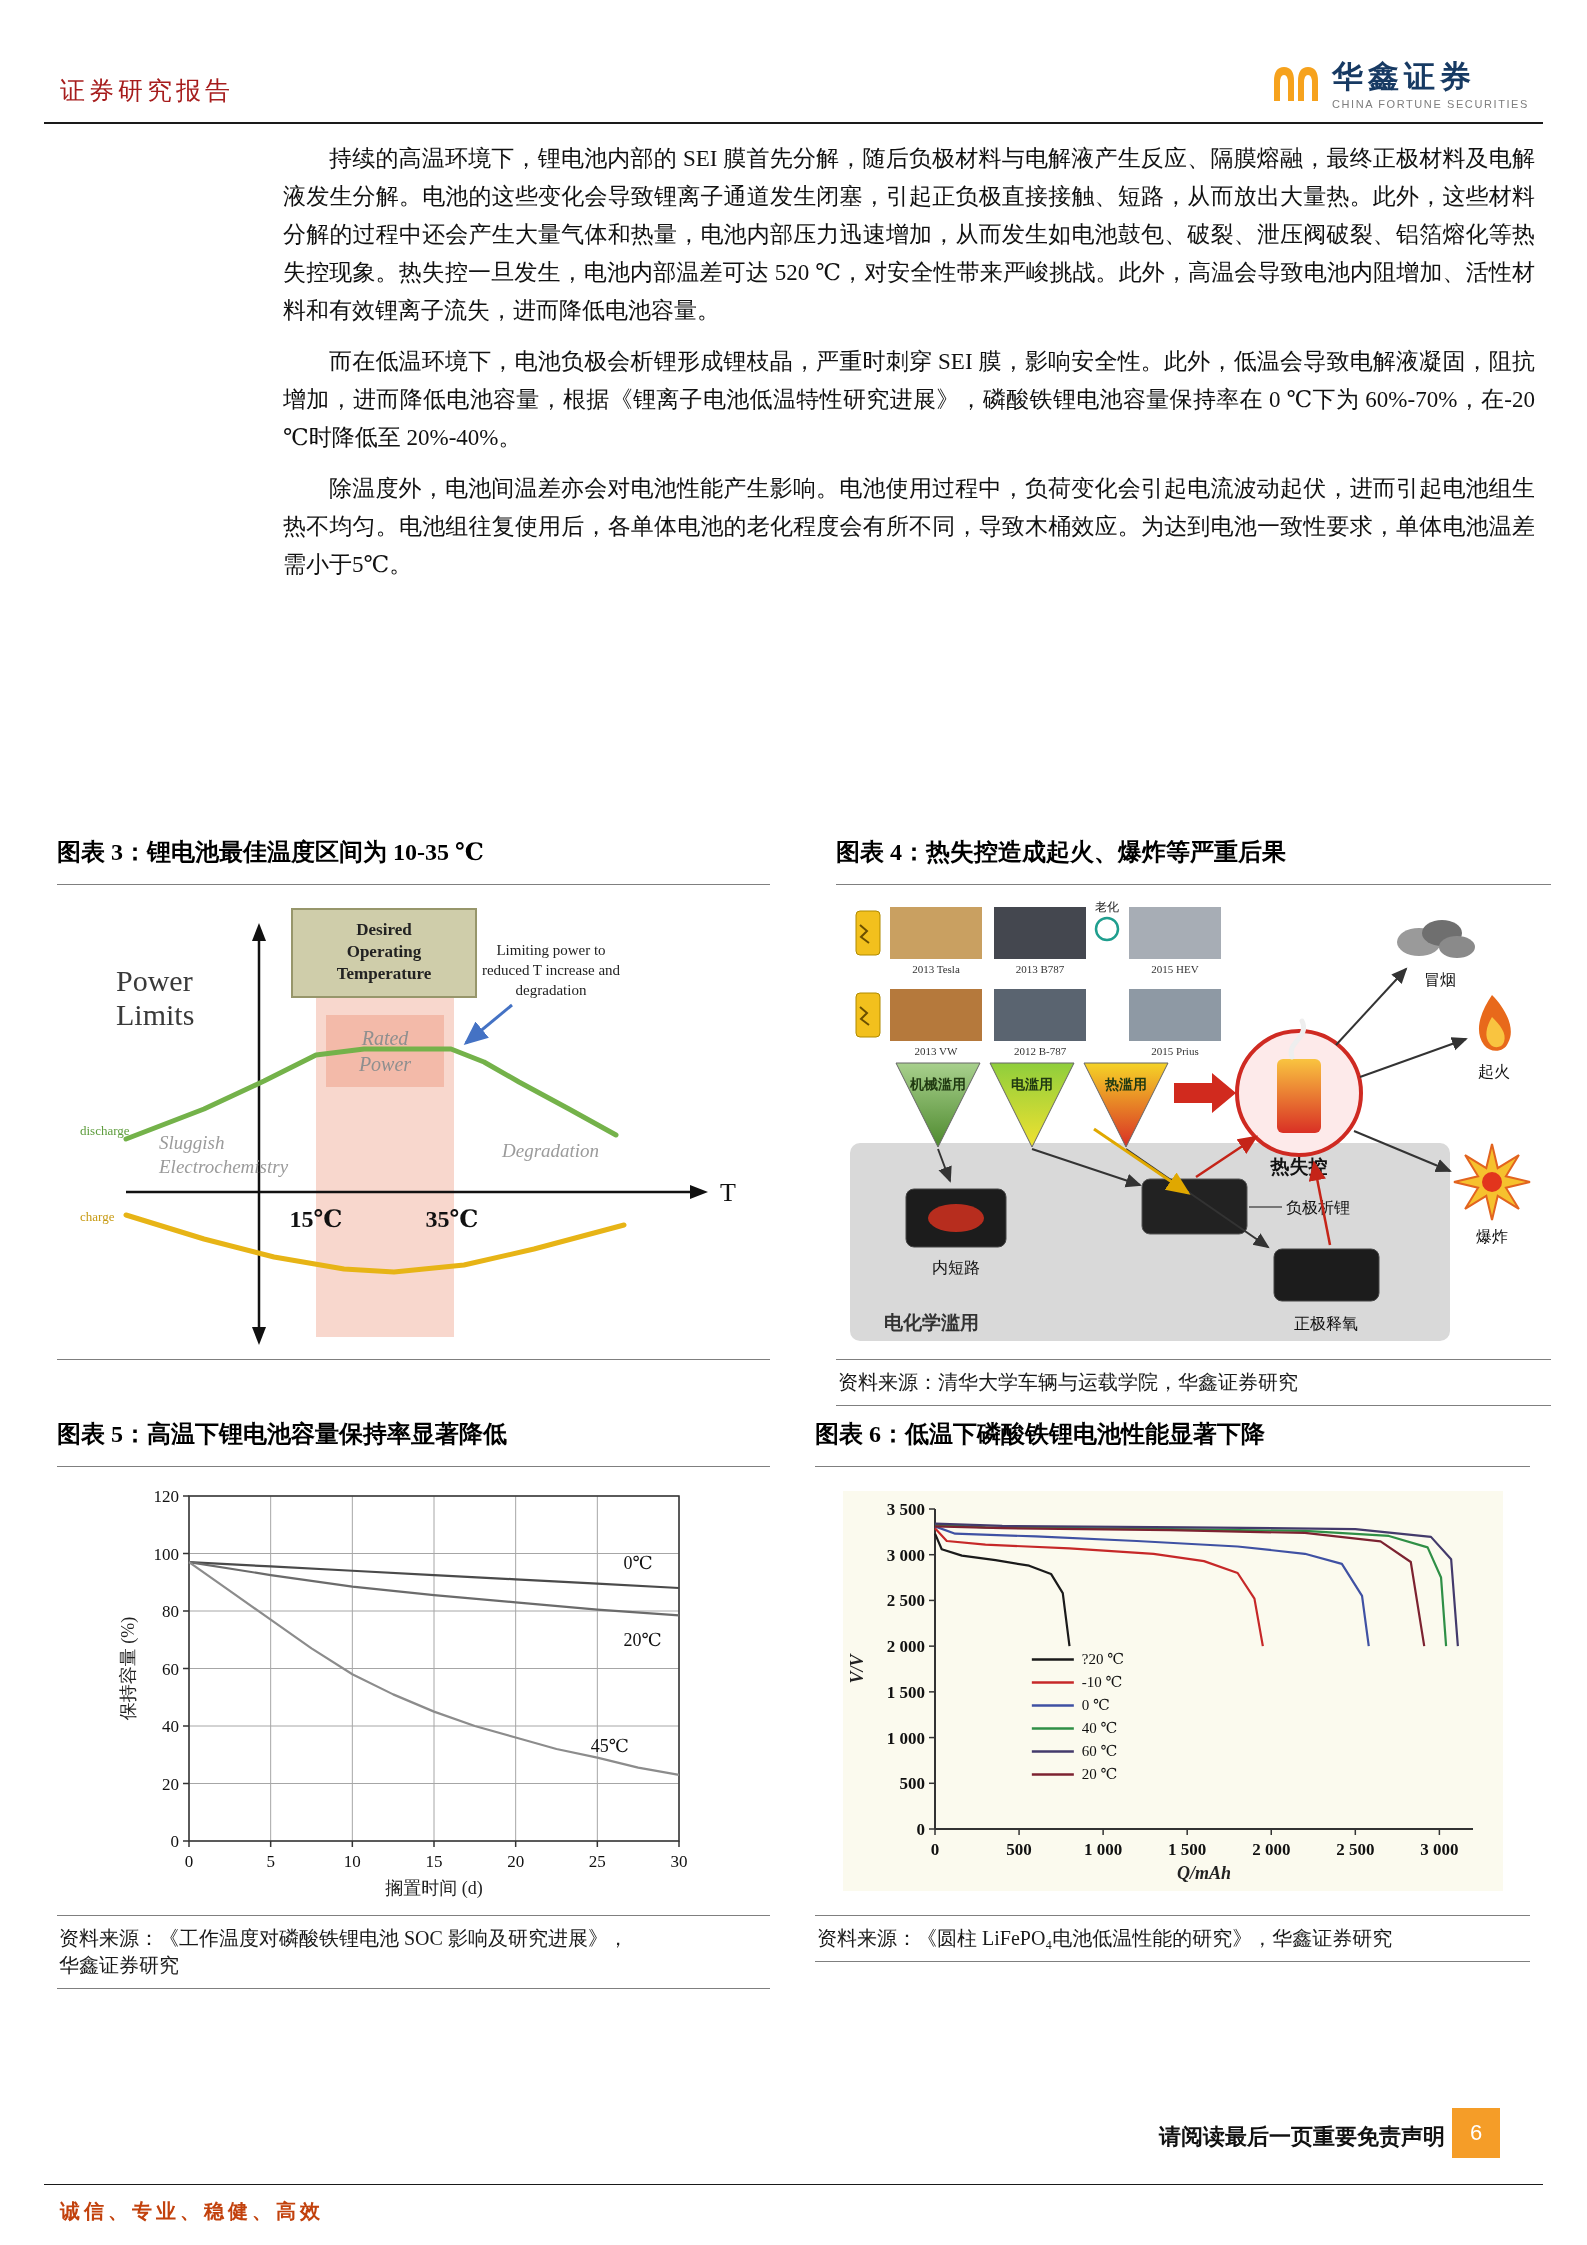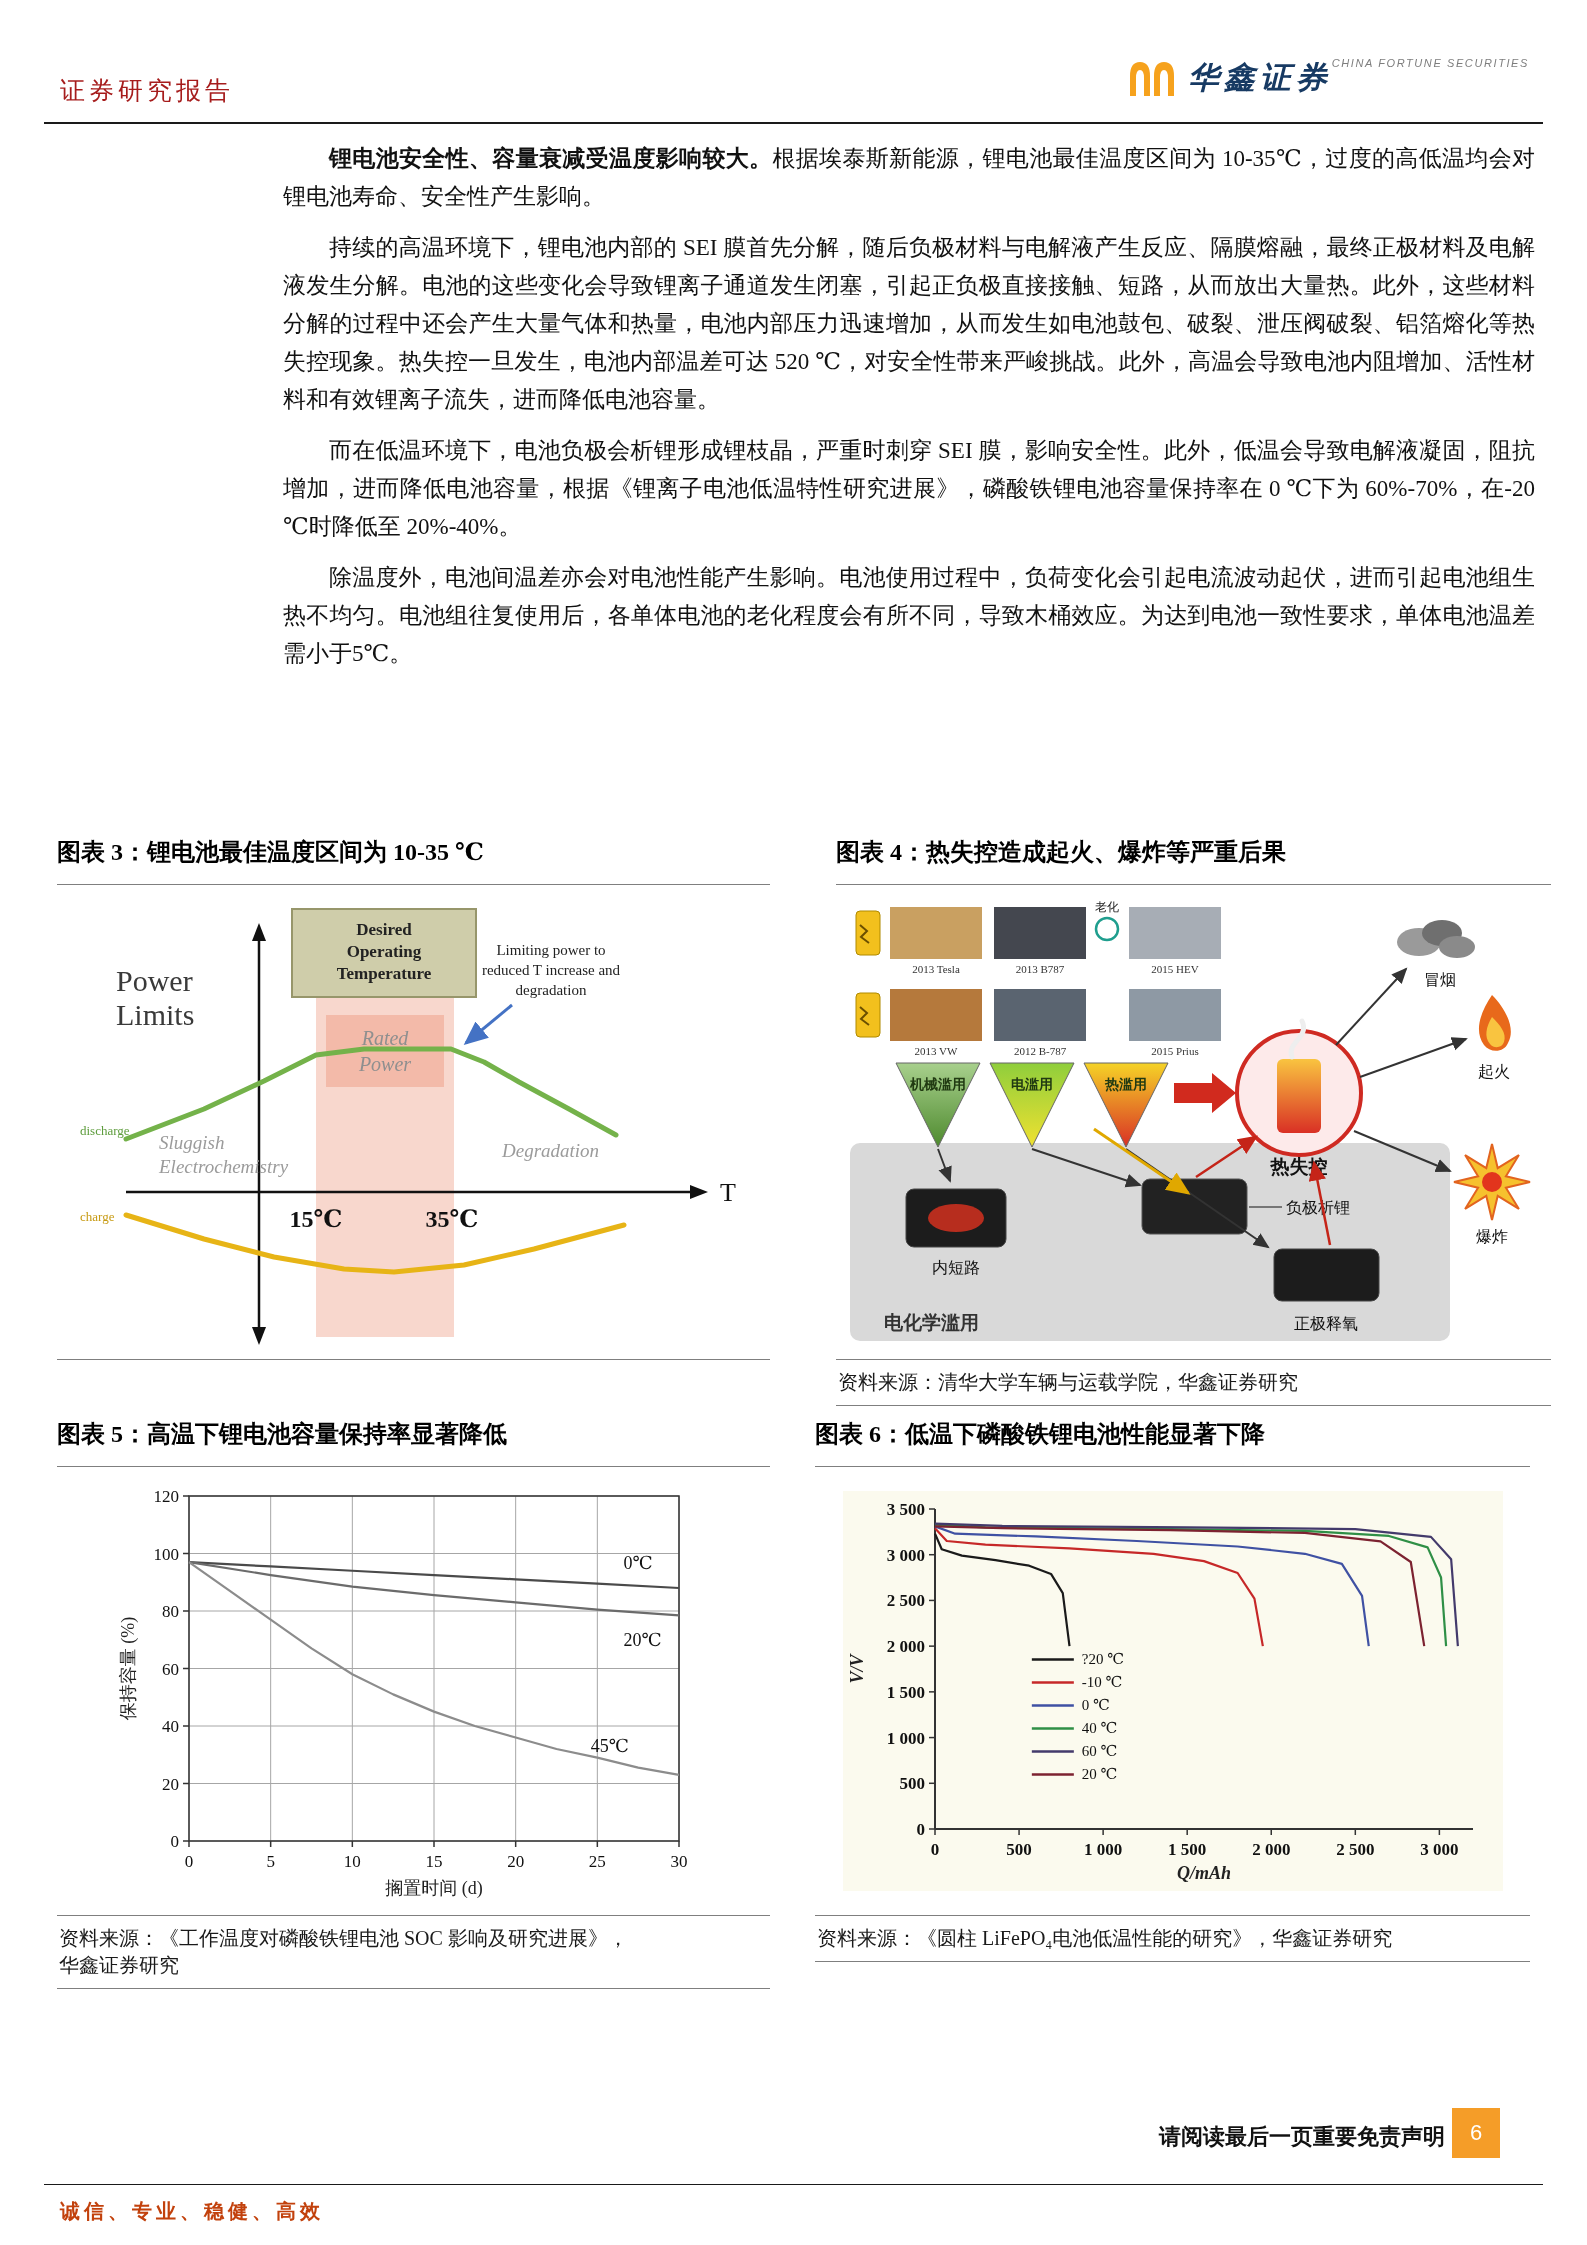--- a/index.html
+++ b/index.html
@@ -2,21 +2,21 @@
 <html><head>
 <meta charset="utf-8">
 <style>
   html,body{margin:0;padding:0;background:#fff;}
   .page{position:relative;width:1587px;height:2245px;background:#fff;overflow:hidden;
         font-family:"Liberation Serif","DejaVu Serif",serif;color:#111;}
 
   
   .report-type{position:absolute;left:60px;top:74px;font-size:25px;font-weight:400;color:#a61c1c;letter-spacing:4px;}
   .logo{position:absolute;right:58px;top:56px;display:flex;align-items:center;gap:10px;}
-  .logo-text{display:flex;flex-direction:row;font-style:italic;}
+  .logo-text{display:flex;flex-direction:column;}
   .logo-cn{font-size:31px;font-weight:700;color:#173a63;letter-spacing:5px;font-family:"Liberation Sans",sans-serif;}
   .logo-en{font-size:11px;color:#7d7d7d;letter-spacing:1.6px;margin-top:0;font-family:"Liberation Sans",sans-serif;}
   .header-rule{position:absolute;left:44px;right:44px;top:122px;border-top:2px solid #1a1a1a;}
 
   
   .body-text{position:absolute;left:283px;top:140px;width:1252px;font-size:23px;line-height:38px;text-align:justify;}
   .body-text p{margin:0 0 13px 0;text-indent:2em;}
   .lead{font-weight:700;}
 
   
@@ -65,21 +65,20 @@
       <path d="M28 40 V20 Q28 6 38 6 Q48 6 48 20 V40 H42 V22 Q42 14 38 14 Q34 14 34 22 V40 Z" fill="#f6a21d"></path>
     </svg>
     <div class="logo-text">
       <span class="logo-cn">华鑫证券</span>
       <span class="logo-en">CHINA FORTUNE SECURITIES</span>
     </div>
   </div>
   <div class="header-rule"></div>
 
   <div class="body-text">
-    <p><span class="lead">锂电池安全性、容量衰减受温度影响较大。</span><span>根据埃泰斯新能源，锂电池最佳温度区间为 10-35℃，过度的高低温均会对锂电池寿命、安全性产生影响。</span></p>
     <p><span>持续的高温环境下，锂电池内部的 SEI 膜首先分解，随后负极材料与电解液产生反应、隔膜熔融，最终正极材料及电解液发生分解。电池的这些变化会导致锂离子通道发生闭塞，引起正负极直接接触、短路，从而放出大量热。此外，这些材料分解的过程中还会产生大量气体和热量，电池内部压力迅速增加，从而发生如电池鼓包、破裂、泄压阀破裂、铝箔熔化等热失控现象。热失控一旦发生，电池内部温差可达 520 ℃，对安全性带来严峻挑战。此外，高温会导致电池内阻增加、活性材料和有效锂离子流失，进而降低电池容量。</span></p>
     <p><span>而在低温环境下，电池负极会析锂形成锂枝晶，严重时刺穿 SEI 膜，影响安全性。此外，低温会导致电解液凝固，阻抗增加，进而降低电池容量，根据《锂离子电池低温特性研究进展》，磷酸铁锂电池容量保持率在 0 ℃下为 60%-70%，在-20 ℃时降低至 20%-40%。</span></p>
     <p><span>除温度外，电池间温差亦会对电池性能产生影响。电池使用过程中，负荷变化会引起电流波动起伏，进而引起电池组生热不均匀。电池组往复使用后，各单体电池的老化程度会有所不同，导致木桶效应。为达到电池一致性要求，单体电池温差需小于5℃。</span></p>
   </div>
 
   <section class="fig row1" id="fig3" style="left:57px;top:836px;width:713px;">
     <h3 class="fig-title">图表 3：锂电池最佳温度区间为 10-35 ℃</h3>
     <div class="fig-body">
       <svg width="700" height="450" viewBox="0 0 700 450">
         <defs>

